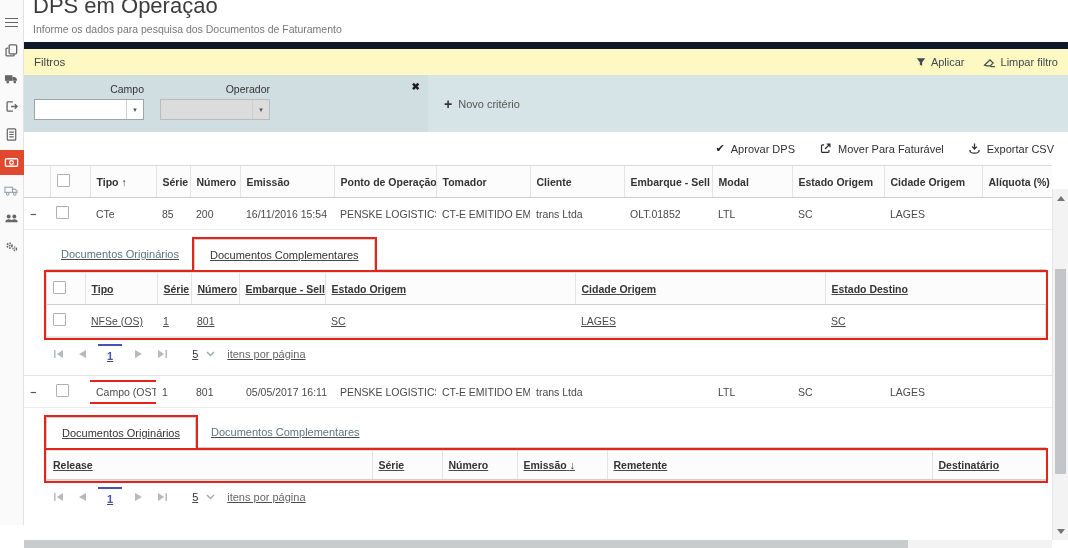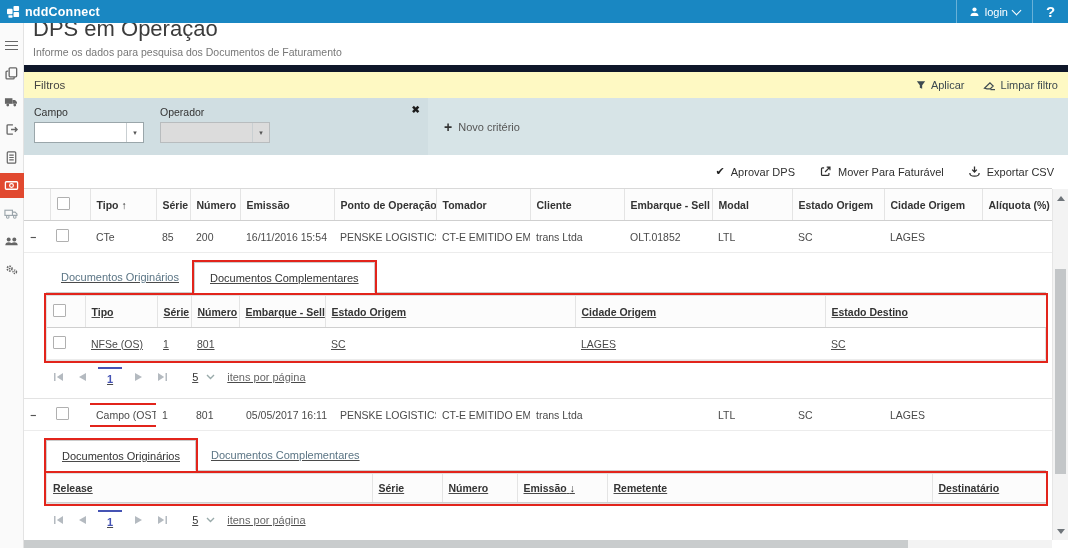--- a/index.html
+++ b/index.html
@@ -38,21 +38,21 @@
   
   .filters { background:#fef9c3; border-top:7px solid #0f172a; }
   .filters-head { height:26px; display:flex; align-items:center; padding:0 10px; }
   .filters-title { font-size:11.5px; color:#444; }
   .filters-links { margin-left:auto; display:flex; gap:18px; }
   .flink { display:flex; align-items:center; gap:5px; font-size:11px; color:#3d4a50; cursor:pointer; }
   .filters-body { background:#d7e4e7; display:flex; align-items:stretch; padding:0; }
   .criteria-card { background:#d0dee2; width:404px; position:relative; padding:8px 12px 12px 10px; }
   .crit-fields { display:flex; gap:16px; }
   .fgroup { display:flex; flex-direction:column; }
-  .flabel { font-size:10.5px; color:#333; margin-bottom:4px; }
+  .flabel { font-size:10.5px; color:#333; margin-bottom:4px;text-align:right; }
   .dd { width:110px; height:21px; background:#fff; border:1px solid #9aa6aa; display:flex;
         align-items:center; cursor:pointer; }
   .dd .dd-arrow { margin-left:auto; width:17px; height:100%; display:flex; align-items:center;
                   justify-content:center; font-size:7px; color:#555; border-left:1px solid #c9cfd2; }
   .dd.disabled { background:#dcdcdc; border-color:#b8bcbe; cursor:default; }
   .txt { width:110px; height:21px; background:#dcdcdc; border:1px solid #b8bcbe; font-size:11px; padding:0 4px; }
   .crit-close { position:absolute; top:6px; right:8px; font-size:10px; font-weight:bold; color:#1b1b1b; cursor:pointer; }
   .new-crit { display:flex; align-items:center; gap:6px; margin-left:16px; font-size:11px; color:#555; cursor:pointer; }
   .new-crit .plus { font-size:14px; font-weight:bold; color:#333; }
 
@@ -107,42 +107,20 @@
   .hscroll { position:absolute; left:24px; right:16px; bottom:0; height:8px; background:#f3f3f3; z-index:6; }
   .hs-thumb { position:absolute; left:0; top:0; height:100%; width:86%; background:#c9cccd; cursor:grab; }
 
   svg { display:block; }
 </style>
 </head>
 <body>
 
 <div class="app">
 
-  <div class="topbar">
-    <div class="brand-wrap">
-      <svg width="13" height="13" viewBox="0 0 14 14">
-        <rect x="0" y="4" width="6" height="6" rx="1" fill="#fff"></rect>
-        <rect x="7" y="1" width="6" height="5.4" rx="1" fill="#fff"></rect>
-        <rect x="7" y="7.6" width="6" height="5.4" rx="1" fill="#fff"></rect>
-        <rect x="1.5" y="11" width="4.5" height="2.6" rx="0.6" fill="#fff"></rect>
-      </svg>
-      <span class="brand">nddConnect</span>
-    </div>
-    <div class="topbar-right">
-      <div class="login-btn">
-        <svg width="11" height="11" viewBox="0 0 12 12">
-          <circle cx="6" cy="3.8" r="2.3" fill="#fff"></circle>
-          <path d="M1.6 11 a4.4 3.7 0 0 1 8.8 0 z" fill="#fff"></path>
-        </svg>
-        <span>login</span>
-        <span class="login-chev"></span>
-      </div>
-      <div class="help-btn">?</div>
-    </div>
-  </div>
 
   <div class="body">
 
     <div class="sidebar">
       <div class="nav-item">
         <div class="hamb">
             <div></div>
             <div></div>
             <div></div>
           </div>

